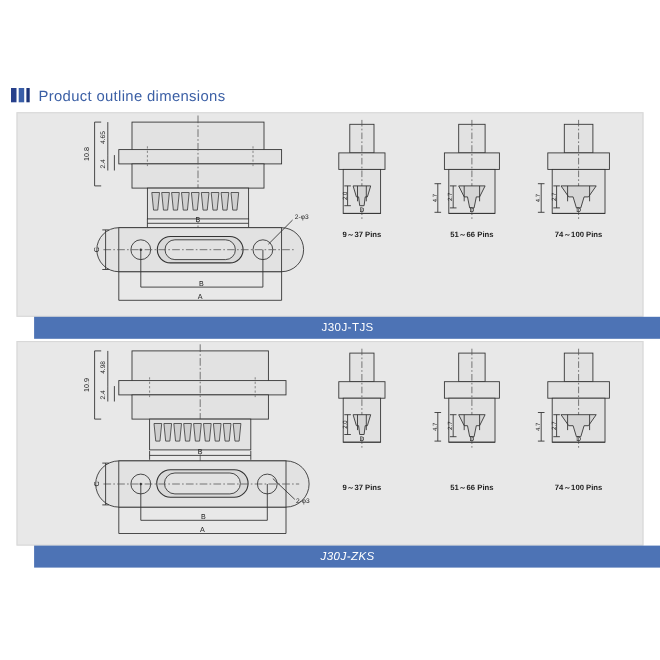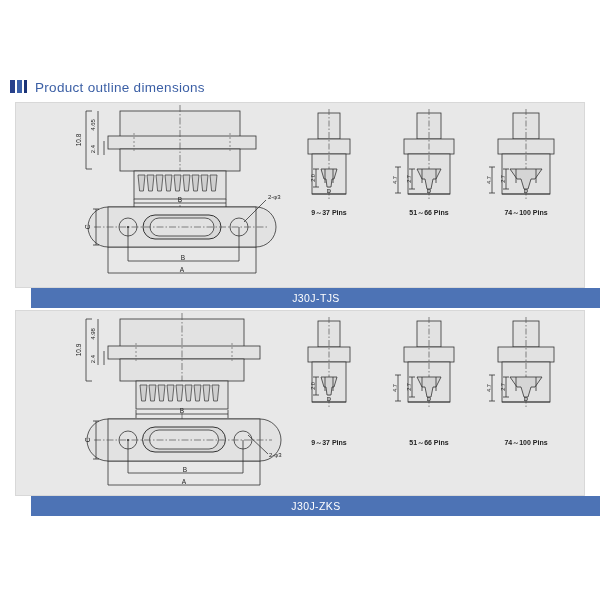--- a/index.html
+++ b/index.html
@@ -35,21 +35,21 @@
 
   .capbar{
     position:absolute;left:15px;width:570px;height:20px;
     background:#4d73b5;color:#ffffff;
     font-size:10.5px;letter-spacing:.4px;
     display:flex;align-items:center;justify-content:center;
     box-sizing:border-box;
     margin-left:16px;
   }
   .capbar.c1{top:288px;}
-  .capbar.c2{top:496px;}
+  .capbar.c2{top:496px;font-style:italic;}
 
   .stage{position:absolute;inset:0;}
   svg.draw{position:absolute;left:0;top:0;width:570px;height:186px;display:block;}
 
   
 </style>
 </head>
 <body>
 
 <div class="page">

